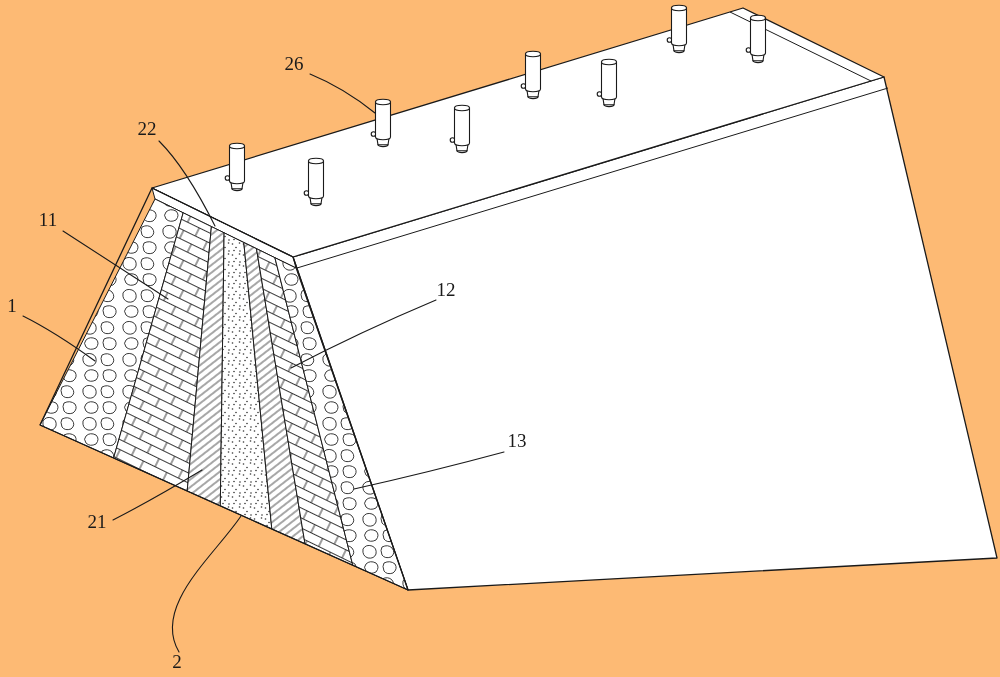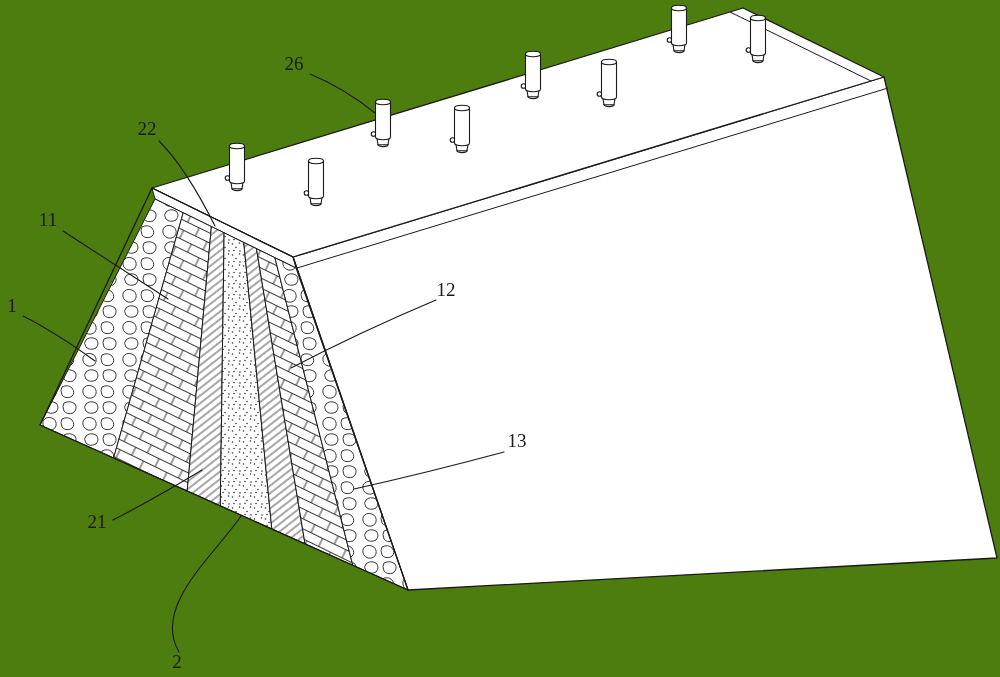--- a/index.html
+++ b/index.html
@@ -1,17 +1,17 @@
 <!DOCTYPE html>
 <html><head>
 <meta charset="utf-8">
 <style>
   html,body{margin:0;padding:0;background:#ffffff;}
   body{font-family:"Liberation Serif", serif;}
-  .stage{position:relative;width:1000px;height:677px;background:#4d7c0f;overflow:hidden;}
+  .stage{position:relative;width:1000px;height:677px;background:#fdba74;overflow:hidden;}
   svg{display:block;}
   text.ref{font-family:"Liberation Serif", serif;font-size:19px;fill:#1a1a1a;}
 </style>
 </head>
 <body>
 
 <div class="stage">
 <svg width="1000" height="677" viewBox="0 0 1000 677">
   <defs>
 

